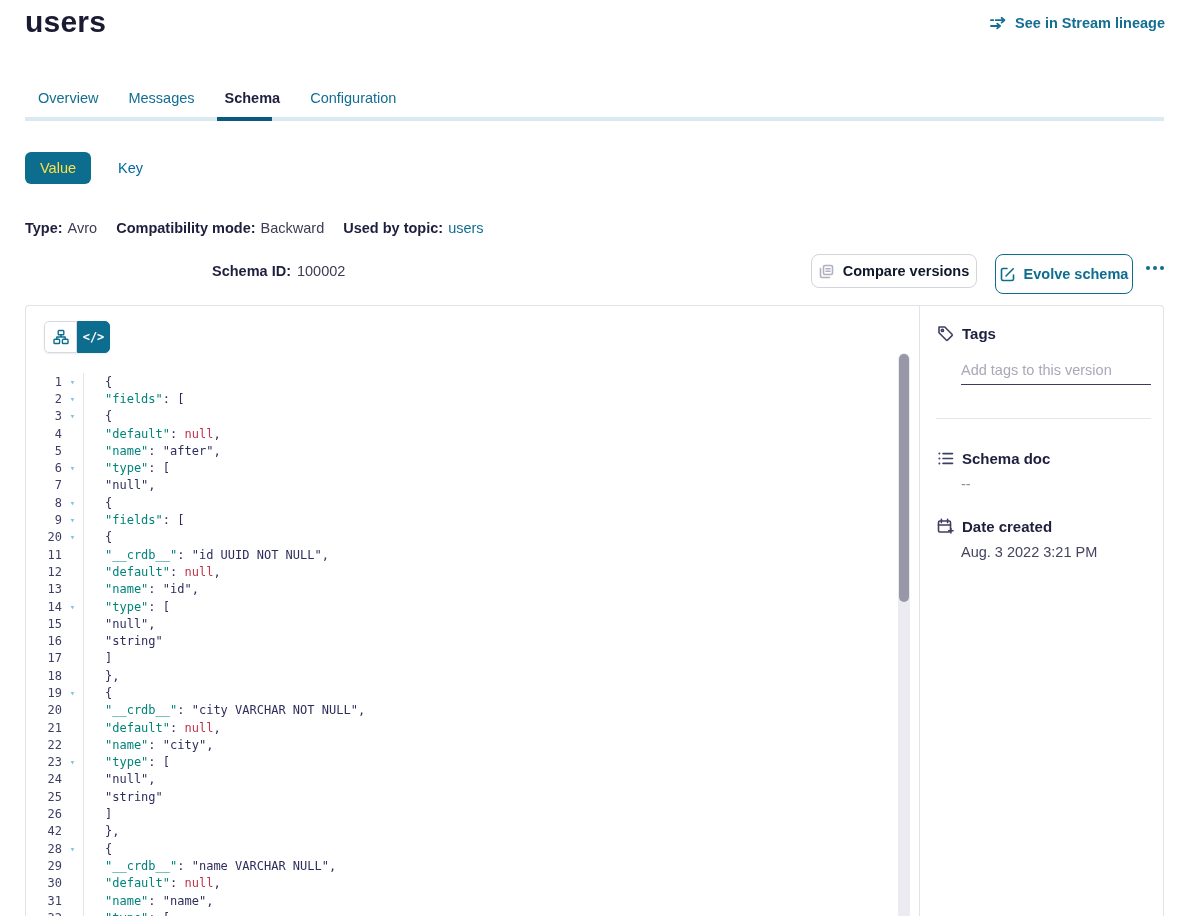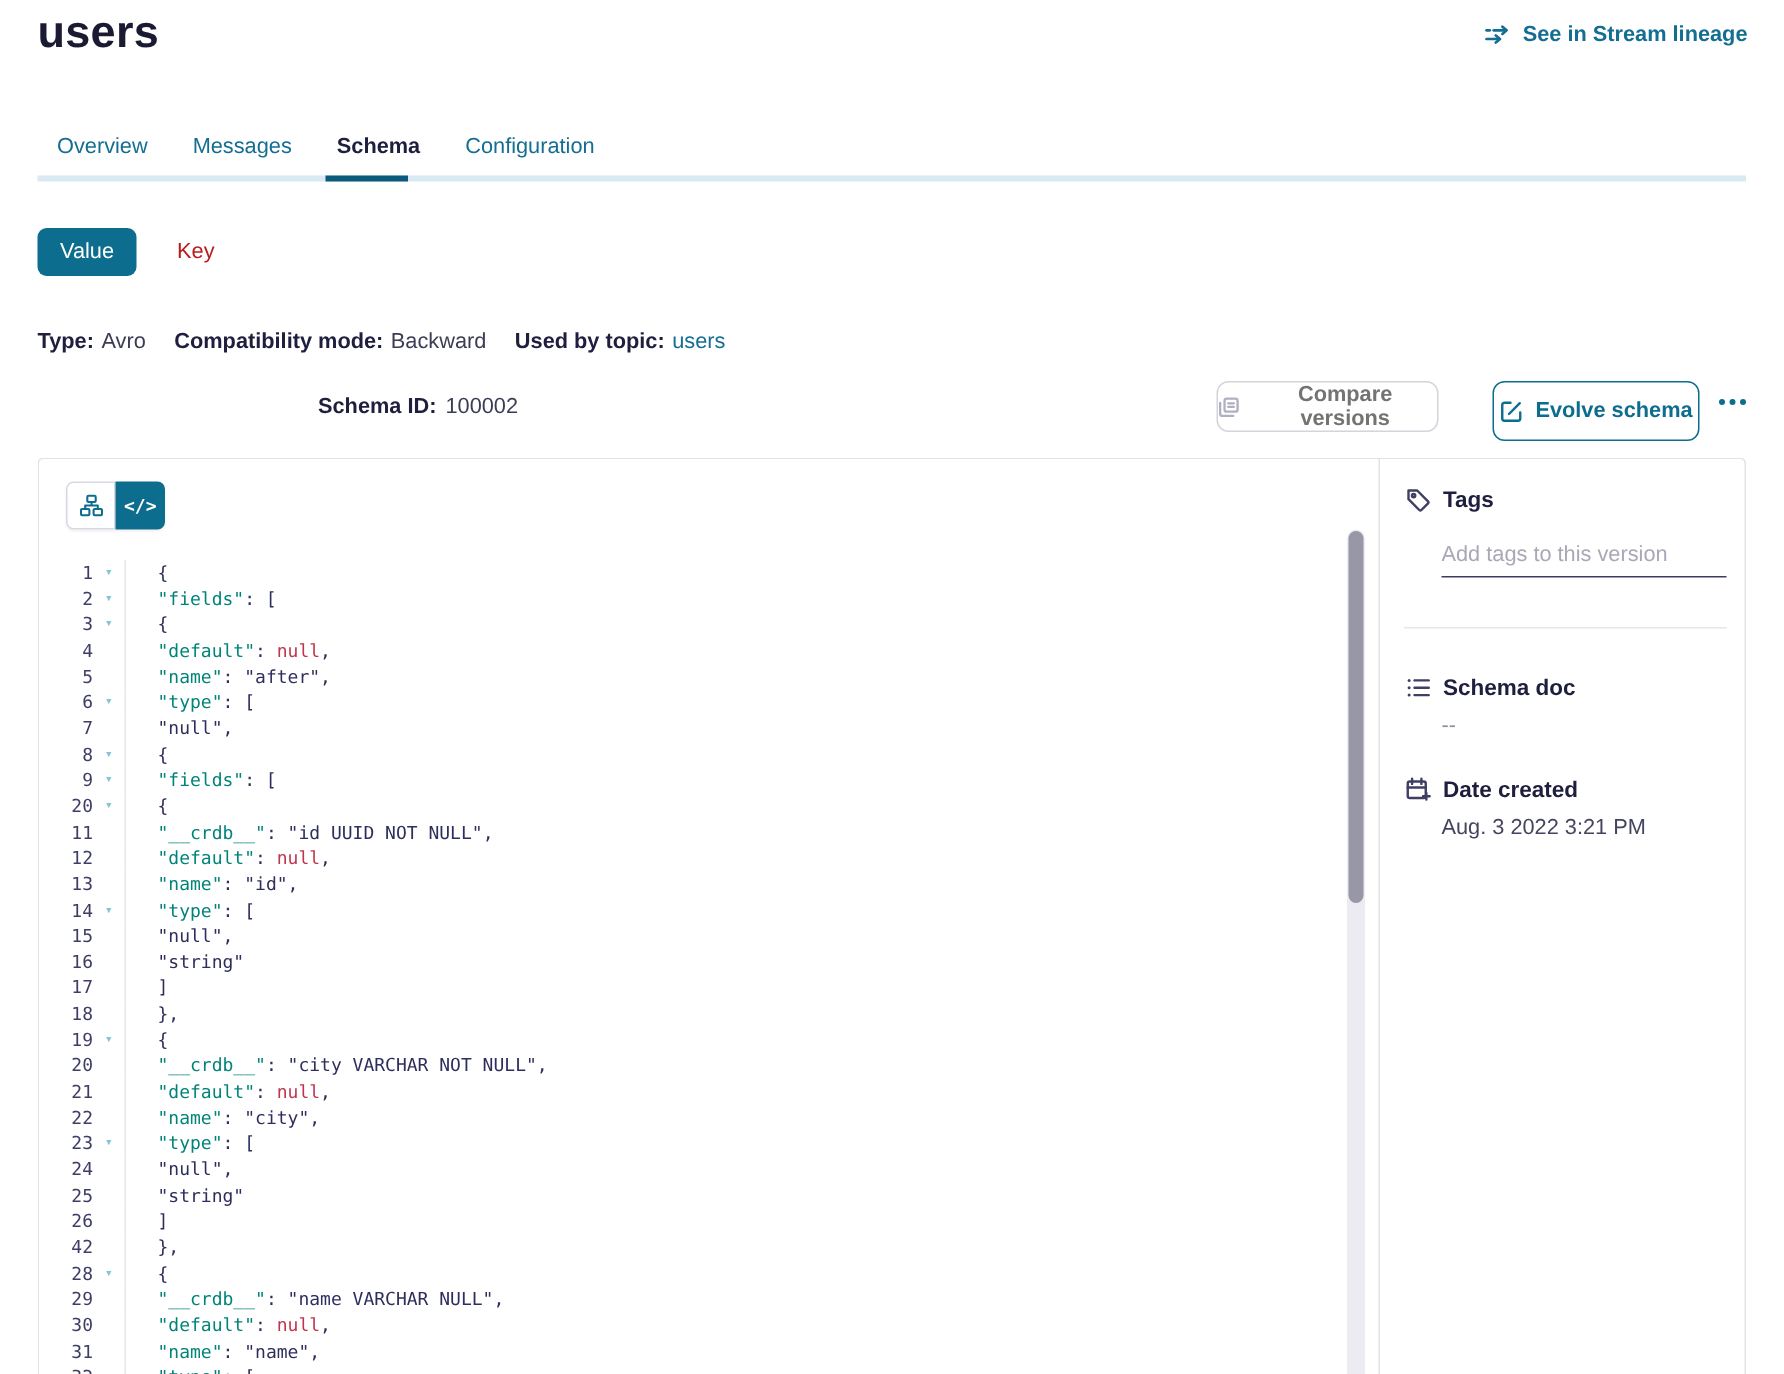--- a/index.html
+++ b/index.html
@@ -16,39 +16,39 @@
 
   
   .tabs { position:absolute; left:38px; top:90px; display:flex; gap:30px; font-size:14.5px; }
   .tab { color:var(--link,#136e92); cursor:pointer; padding-bottom:12px; }
   .tab.active { color:#1e1e3e; font-weight:600; }
   .tabbar { position:absolute; left:25px; width:1139px; top:117px; height:4px; background:var(--tabbar,#d9eaf3); }
   .tab-indicator { position:absolute; left:192px; width:55px; top:0; height:4px; background:var(--tabactive,#0b5a7e); }
 
   
   .kv-toggle { position:absolute; left:25px; top:152px; display:flex; align-items:center; gap:27px; font-size:14.5px; }
-  .value-btn { background:var(--accent,#0d6d8e); color:#ffffff; border:none; border-radius:6px;
+  .value-btn { background:var(--accent,#0d6d8e); color:#fde047; border:none; border-radius:6px;
     padding:8px 15px; font-size:14.5px; font-family:inherit; cursor:pointer; }
-  .key-link { color:#b91c1c; cursor:pointer; }
+  .key-link { color:#0369a1; cursor:pointer; }
 
   
   .meta-row { position:absolute; left:25px; top:220px; display:flex; gap:19px; font-size:14.5px; color:#3c3c55; }
   .meta-item { display:flex; gap:5px; }
   .meta-label { font-weight:700; color:#1e1e3e; }
   .meta-link { color:var(--link,#136e92); cursor:pointer; }
 
   
   .version-select { position:absolute; left:25px; top:253px; width:175px; height:36px;
     border:1px solid #32324e; border-radius:8px; background:#fff; display:flex; align-items:center;
     justify-content:space-between; padding:0 13px; font-size:14px; color:#2b2b4e; cursor:pointer; }
   .schema-id { position:absolute; left:212px; top:263px; font-size:14.5px; display:flex; gap:6px; color:#3c3c55; }
   .btn { display:flex; align-items:center; justify-content:center; gap:9px; border-radius:8px;
     font-size:14.5px; font-weight:600; font-family:inherit; background:#fff; cursor:pointer; }
-  .compare-btn { position:absolute; left:811px; top:254px; width:148px; height:34px;
-    border:1px solid #d4d4dc; color:#737373; cursor:default; }
+  .compare-btn { position:absolute; left:811px; top:254px; width:166px; height:34px;
+    border:1px solid #d4d4dc; color:#0f172a; cursor:default; }
   .evolve-btn { position:absolute; left:995px; top:254px; width:138px; height:40px;
     border:1.5px solid var(--accent,#0d6d8e); color:var(--accent,#0d6d8e); }
   .more-btn { position:absolute; left:1146px; top:258px; width:30px; height:20px; border:none; background:none;
     display:flex; align-items:center; gap:3px; cursor:pointer; }
   .more-btn i { width:4px; height:4px; border-radius:50%; background:var(--accent,#0d6d8e); }
 
   
   .panel { position:absolute; left:25px; top:305px; width:1139px; height:611px;
     border:1px solid #e2e2e8; border-bottom:none; border-radius:4px 4px 0 0; background:#fff; }
   .panel-divider { position:absolute; left:893px; top:0; bottom:0; width:1px; background:#e2e2e8; }

